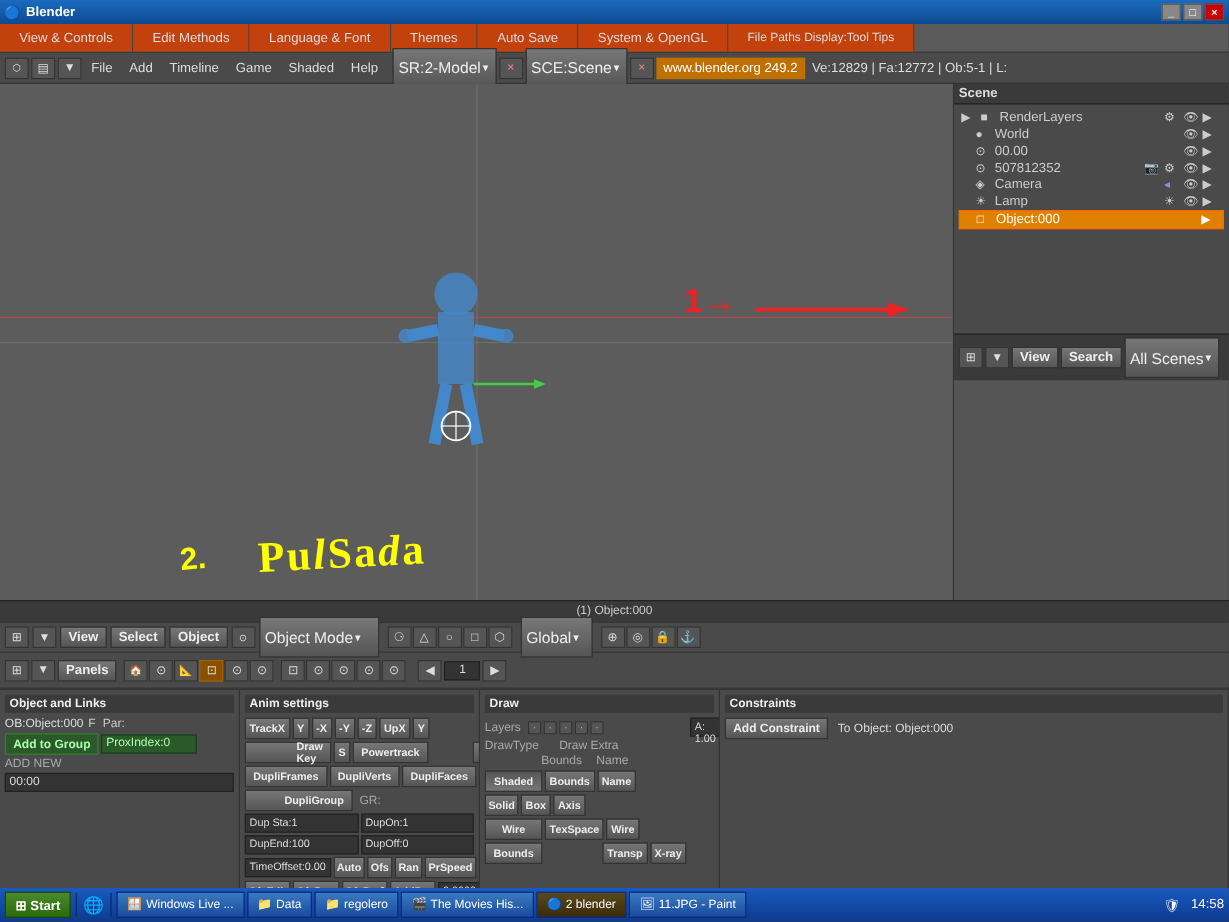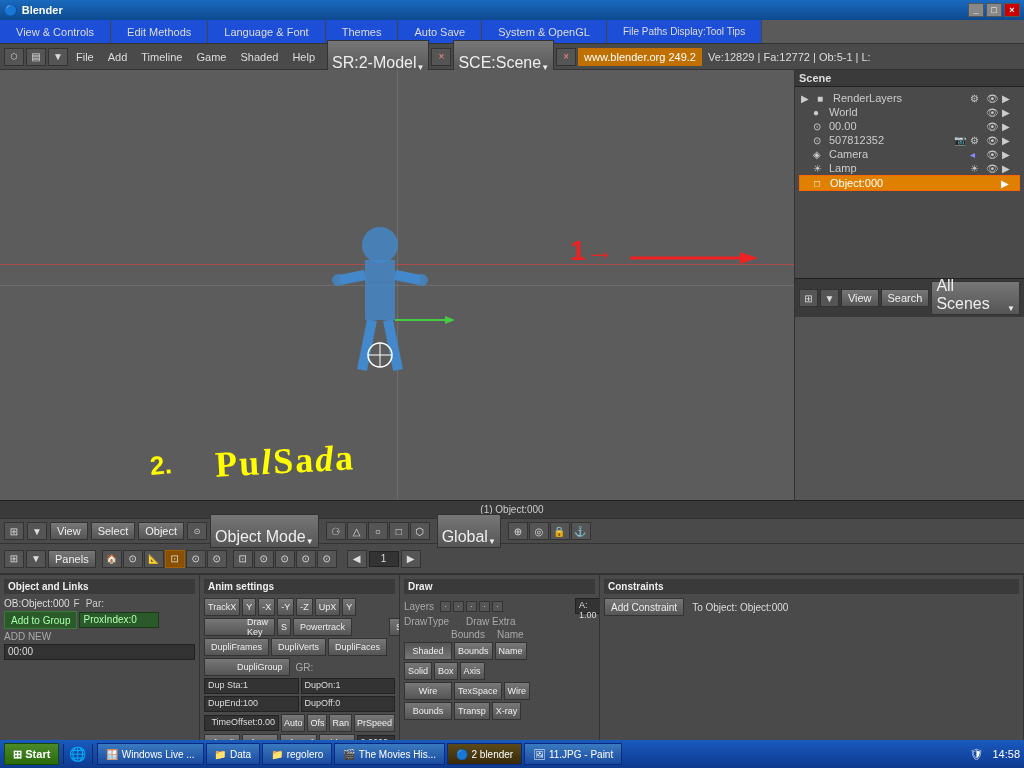--- a/index.html
+++ b/index.html
@@ -31,21 +31,21 @@
       height: 24px;
       background: #5a5a5a;
       display: flex;
       align-items: stretch;
       border-bottom: 1px solid #333;
     }
     .tab-item {
       padding: 0 16px;
       display: flex;
       align-items: center;
-      background: #1d4ed8;
+      background: #c2410c;
       border-right: 1px solid #444;
       color: #ddd;
       font-size: 11px;
       cursor: pointer;
     }
 
     
     #menubar {
       height: 26px;
       background: #4a4a4a;
@@ -171,32 +171,32 @@
 
     
     .bl-btn {
       background: linear-gradient(to bottom, #777, #555);
       border: 1px solid #333;
       color: #eee;
       padding: 1px 6px;
       font-size: 11px;
       cursor: pointer;
       height: 18px;
-      display: flex; align-items: center;
+      display: flex; align-items: center; font-weight: bold;
     }
     .bl-btn.active { background: linear-gradient(to bottom, #555, #777); }
 
     .bl-dropdown {
       background: linear-gradient(to bottom, #777, #555);
       border: 1px solid #333;
       color: #eee;
       padding: 1px 4px;
-      font-size: 16px;
+      font-size: 13px;
       height: 34px;
-      display: flex; align-items: flex-end;
+      display: flex; align-items: center;
       cursor: pointer;
       min-width: 60px;
     }
     .bl-dropdown::after { content: ' ▼'; font-size: 8px; }
 
     .prop-section {
       flex: 1;
       background: #4a4a4a;
       border-right: 1px solid #333;
       padding: 4px;
@@ -624,21 +624,21 @@
       <div class="bl-btn" style="font-size:9px;padding:0 3px;">Box</div>
       <div class="bl-btn" style="font-size:9px;padding:0 3px;">Axis</div>
     </div>
     <div class="prop-row">
       <div class="bl-btn" style="font-size:9px;width:48px;justify-content:center;">Wire</div>
       <div class="bl-btn" style="font-size:9px;padding:0 3px;">TexSpace</div>
       <div class="bl-btn" style="font-size:9px;padding:0 3px;">Wire</div>
     </div>
     <div class="prop-row">
       <div class="bl-btn" style="font-size:9px;width:48px;justify-content:center;">Bounds</div>
-      <div class="bl-btn" style="font-size:9px;padding:0 3px;">Transp</div>
+      <div class="bl-btn" style="font-size:9px;padding:0 3px;margin-left:48px;">Transp</div>
       <div class="bl-btn" style="font-size:9px;padding:0 3px;">X-ray</div>
     </div>
   </div>
 
   <div class="prop-section">
     <h4>Constraints</h4>
     <div class="prop-row">
       <div class="bl-btn" style="font-size:10px;">Add Constraint</div>
       <span style="margin-left:6px;color:#ddd;font-size:10px;">To Object: Object:000</span>
     </div>

